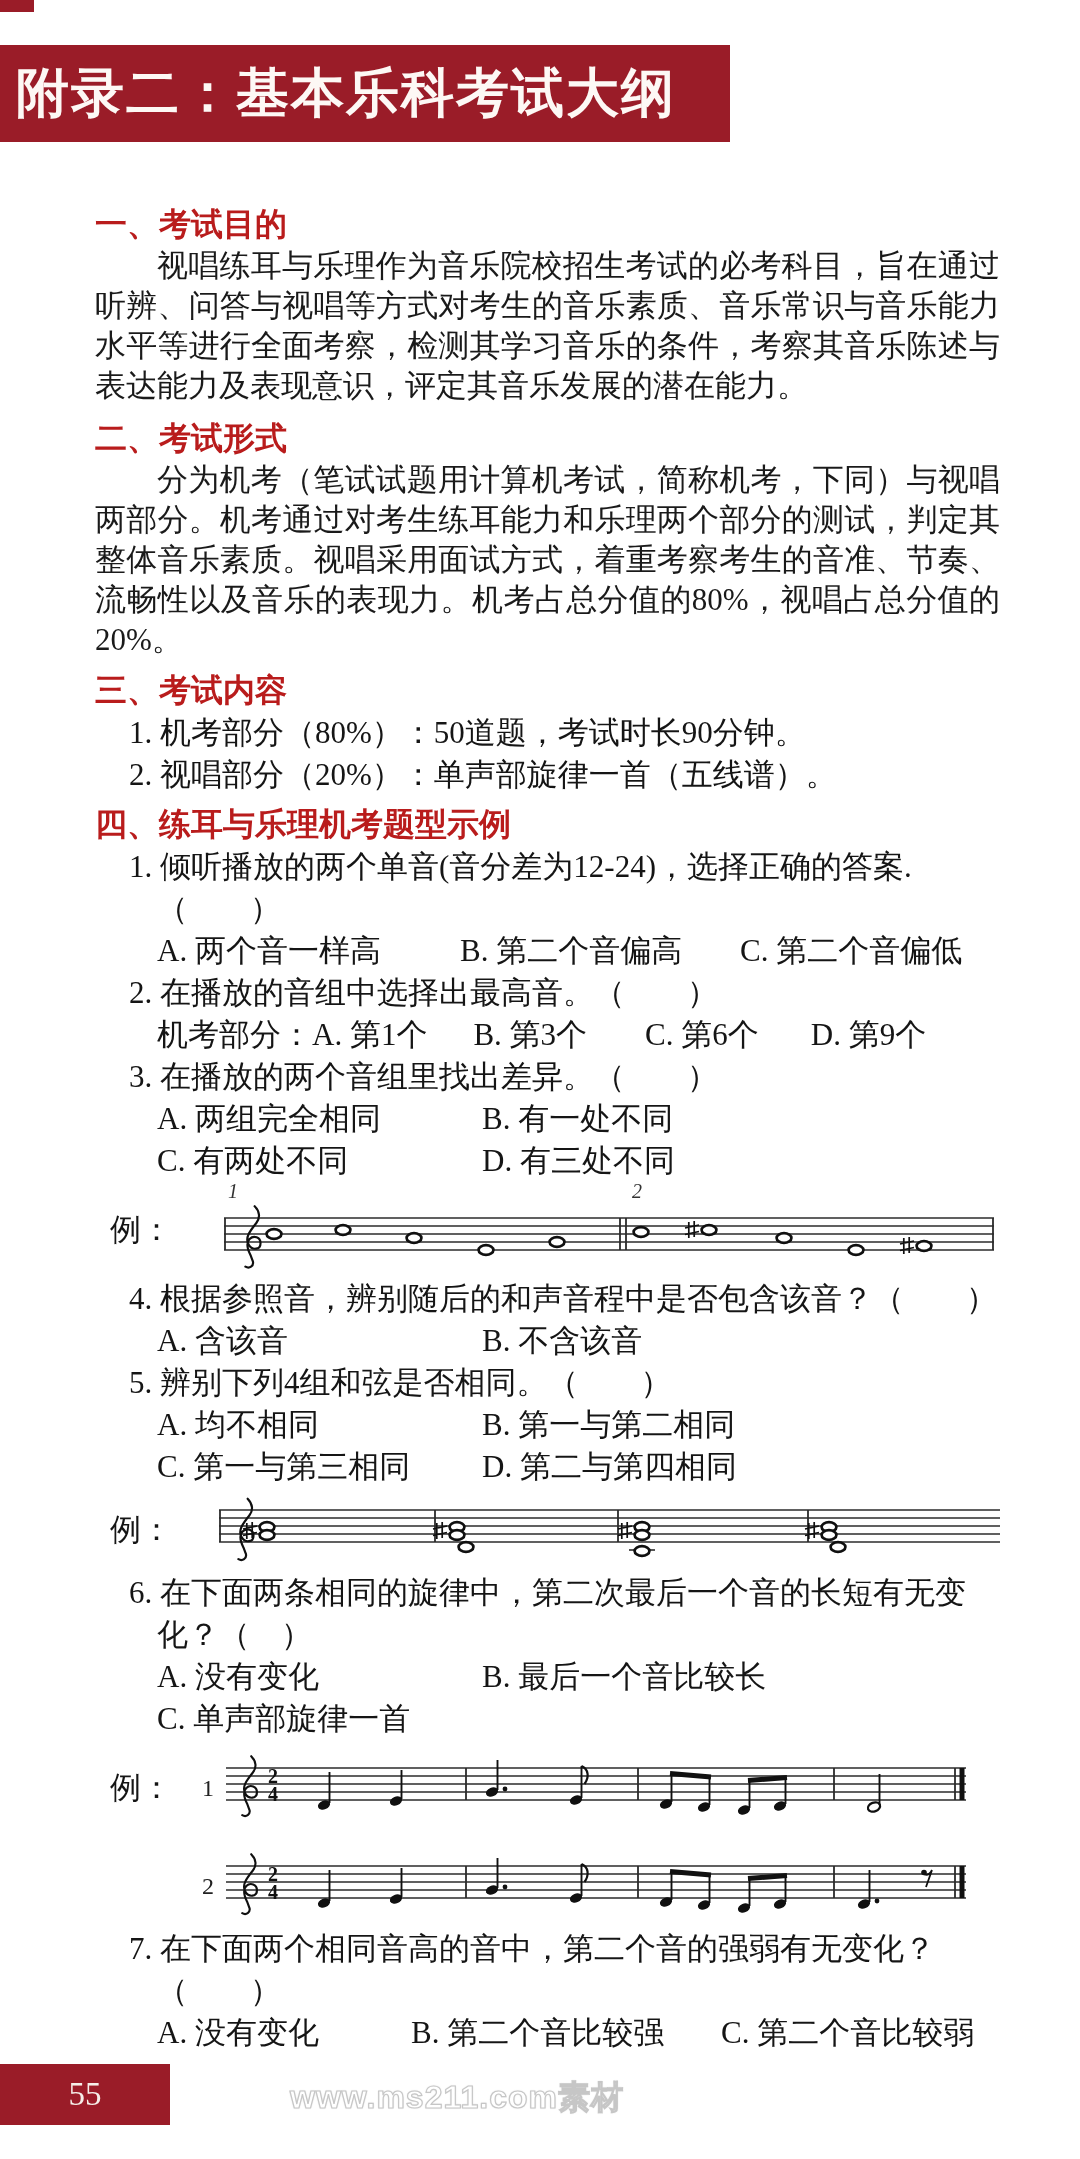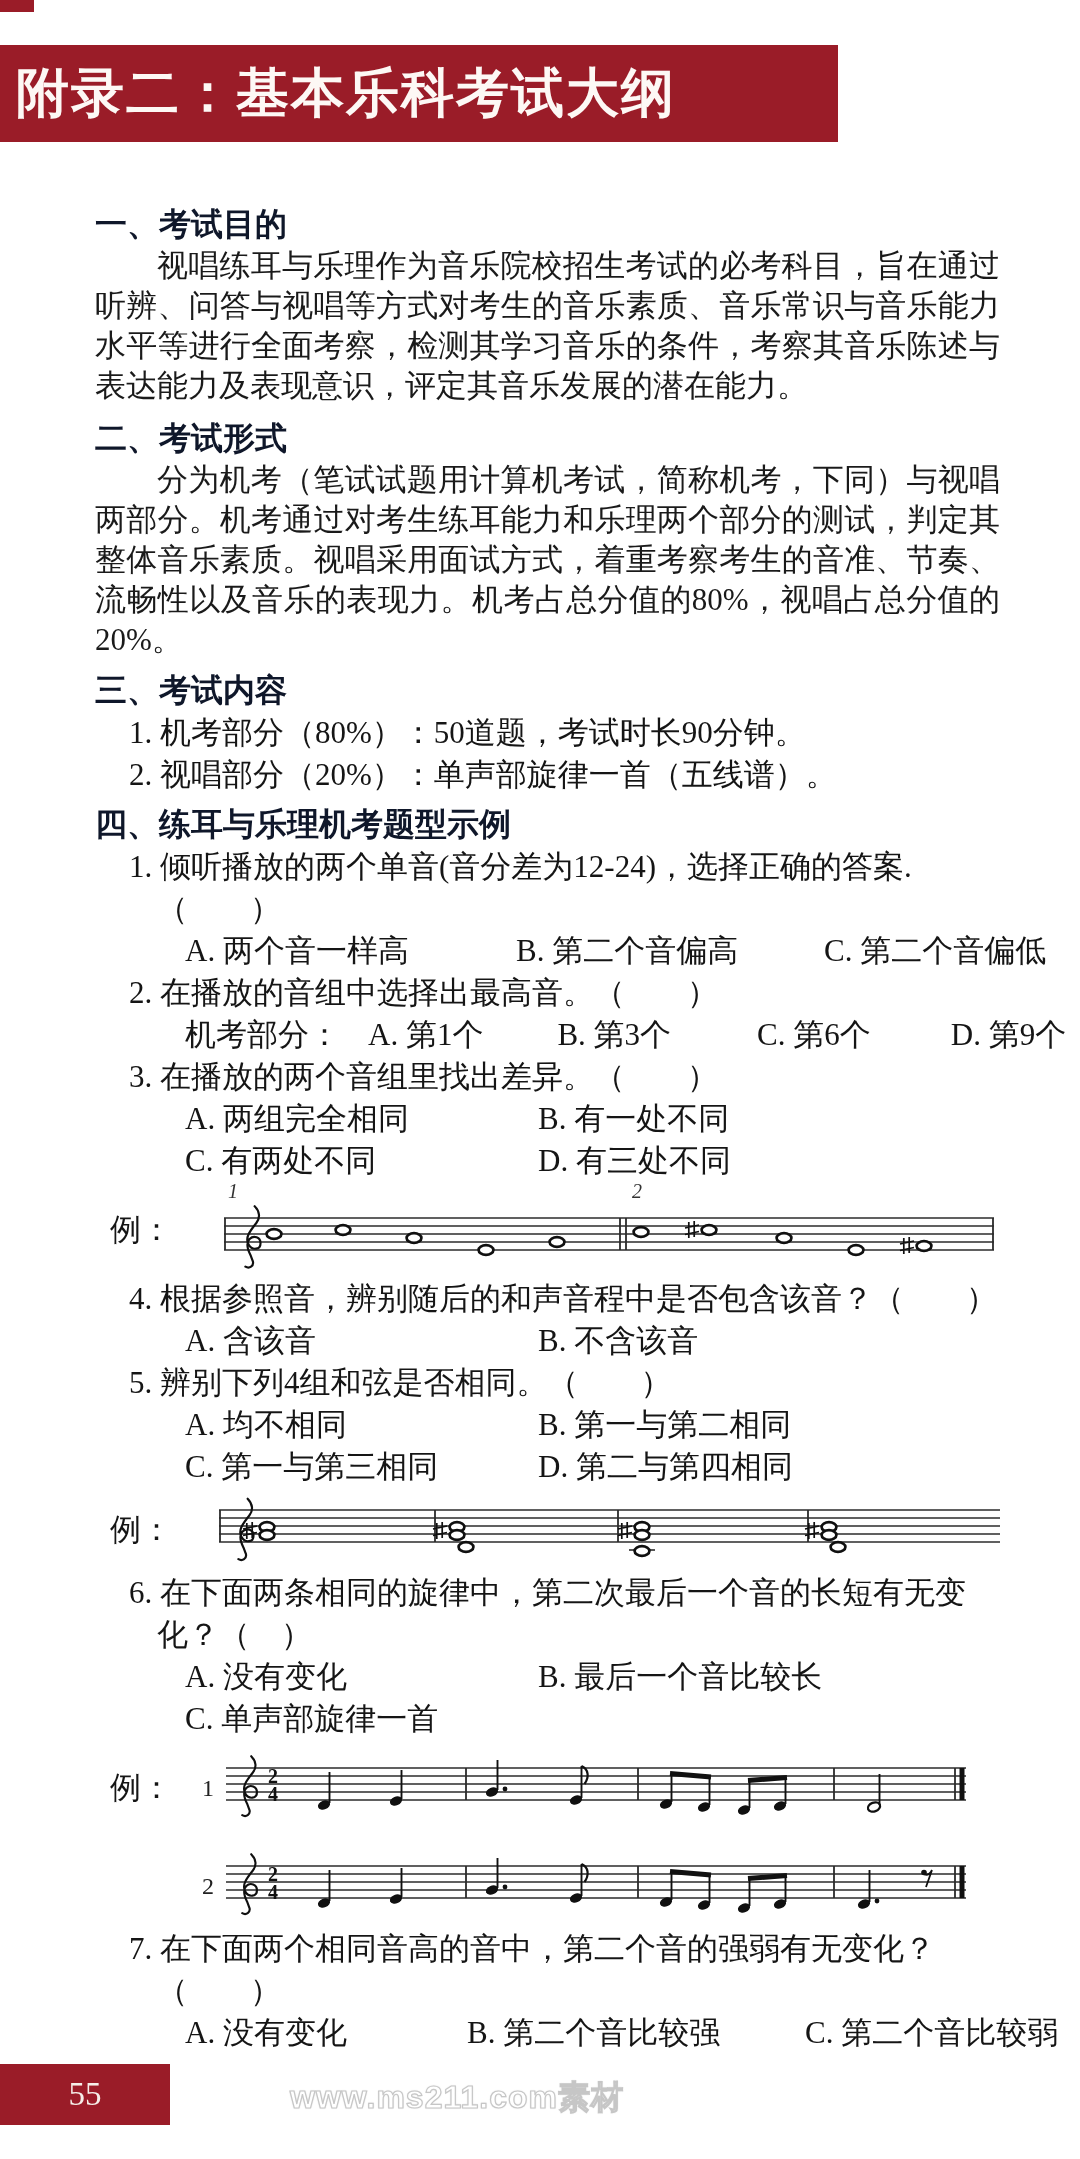--- a/index.html
+++ b/index.html
@@ -1,30 +1,30 @@
 <!DOCTYPE html>
 <html><head>
 <meta charset="utf-8">
 <style>
   html,body{margin:0;padding:0;background:#ffffff;}
   .page{position:relative;width:1080px;height:2159px;background:#fff;overflow:hidden;
         font-family:"Liberation Serif","DejaVu Serif",serif;color:#151515;}
   .corner-chip{position:absolute;left:0;top:0;width:34px;height:12px;background:#9a1c28;}
-  .banner{position:absolute;left:0;top:45px;width:838px;height:97px;background:#9a1c28;
+  .banner{position:absolute;left:0;top:45px;width:730px;height:97px;background:#9a1c28;
           display:flex;align-items:center;}
   .banner-title{color:#fdf8f5;font-size:53px;font-weight:bold;padding-left:16px;letter-spacing:2px;white-space:nowrap;}
   .content{position:absolute;left:0;top:202px;width:1080px;padding:0 80px 0 95px;box-sizing:border-box;}
-  .sec-h{color:#0f172a;font-weight:bold;font-size:32px;line-height:44px;white-space:nowrap;}
+  .sec-h{color:#b91c1c;font-weight:bold;font-size:32px;line-height:44px;white-space:nowrap;}
   .sec-h.mt10{margin-top:10px;} .sec-h.mt8{margin-top:8px;} .sec-h.mt6{margin-top:6px;}
   p.body{margin:0;font-size:31px;line-height:40px;text-indent:2em;text-align:justify;color:#1a1a1a;}
   .item{font-size:31px;line-height:42px;padding-left:34px;white-space:nowrap;}
   .q-stem{font-size:31px;line-height:42px;padding-left:62px;text-indent:-28px;white-space:nowrap;}
   .q-stem.wrap{white-space:normal;}
   .q-line{font-size:31px;line-height:42px;padding-left:62px;white-space:nowrap;}
-  .opt{display:inline-block;margin-left:28px;}
+  .opt{display:inline-block;}
   .colw{width:325px;}
   .ex-row{display:flex;align-items:center;margin:0 0 0 15px;}
   .ex-label{font-size:31px;width:62px;flex:none;}
   .ex-num{font-size:24px;width:30px;text-align:right;margin:0 10px 0 12px;flex:none;color:#222;}
   .ex-spacer{width:62px;flex:none;}
   svg text{font-family:"Liberation Serif","DejaVu Serif",serif;}
   .mark{font-size:20px;font-style:italic;fill:#333;}
   .tsig{font-size:20px;font-weight:bold;fill:#111;}
   .staffline{stroke:#2b2b2b;stroke-width:1.6;}
   .barline{stroke:#2b2b2b;stroke-width:1.8;}

